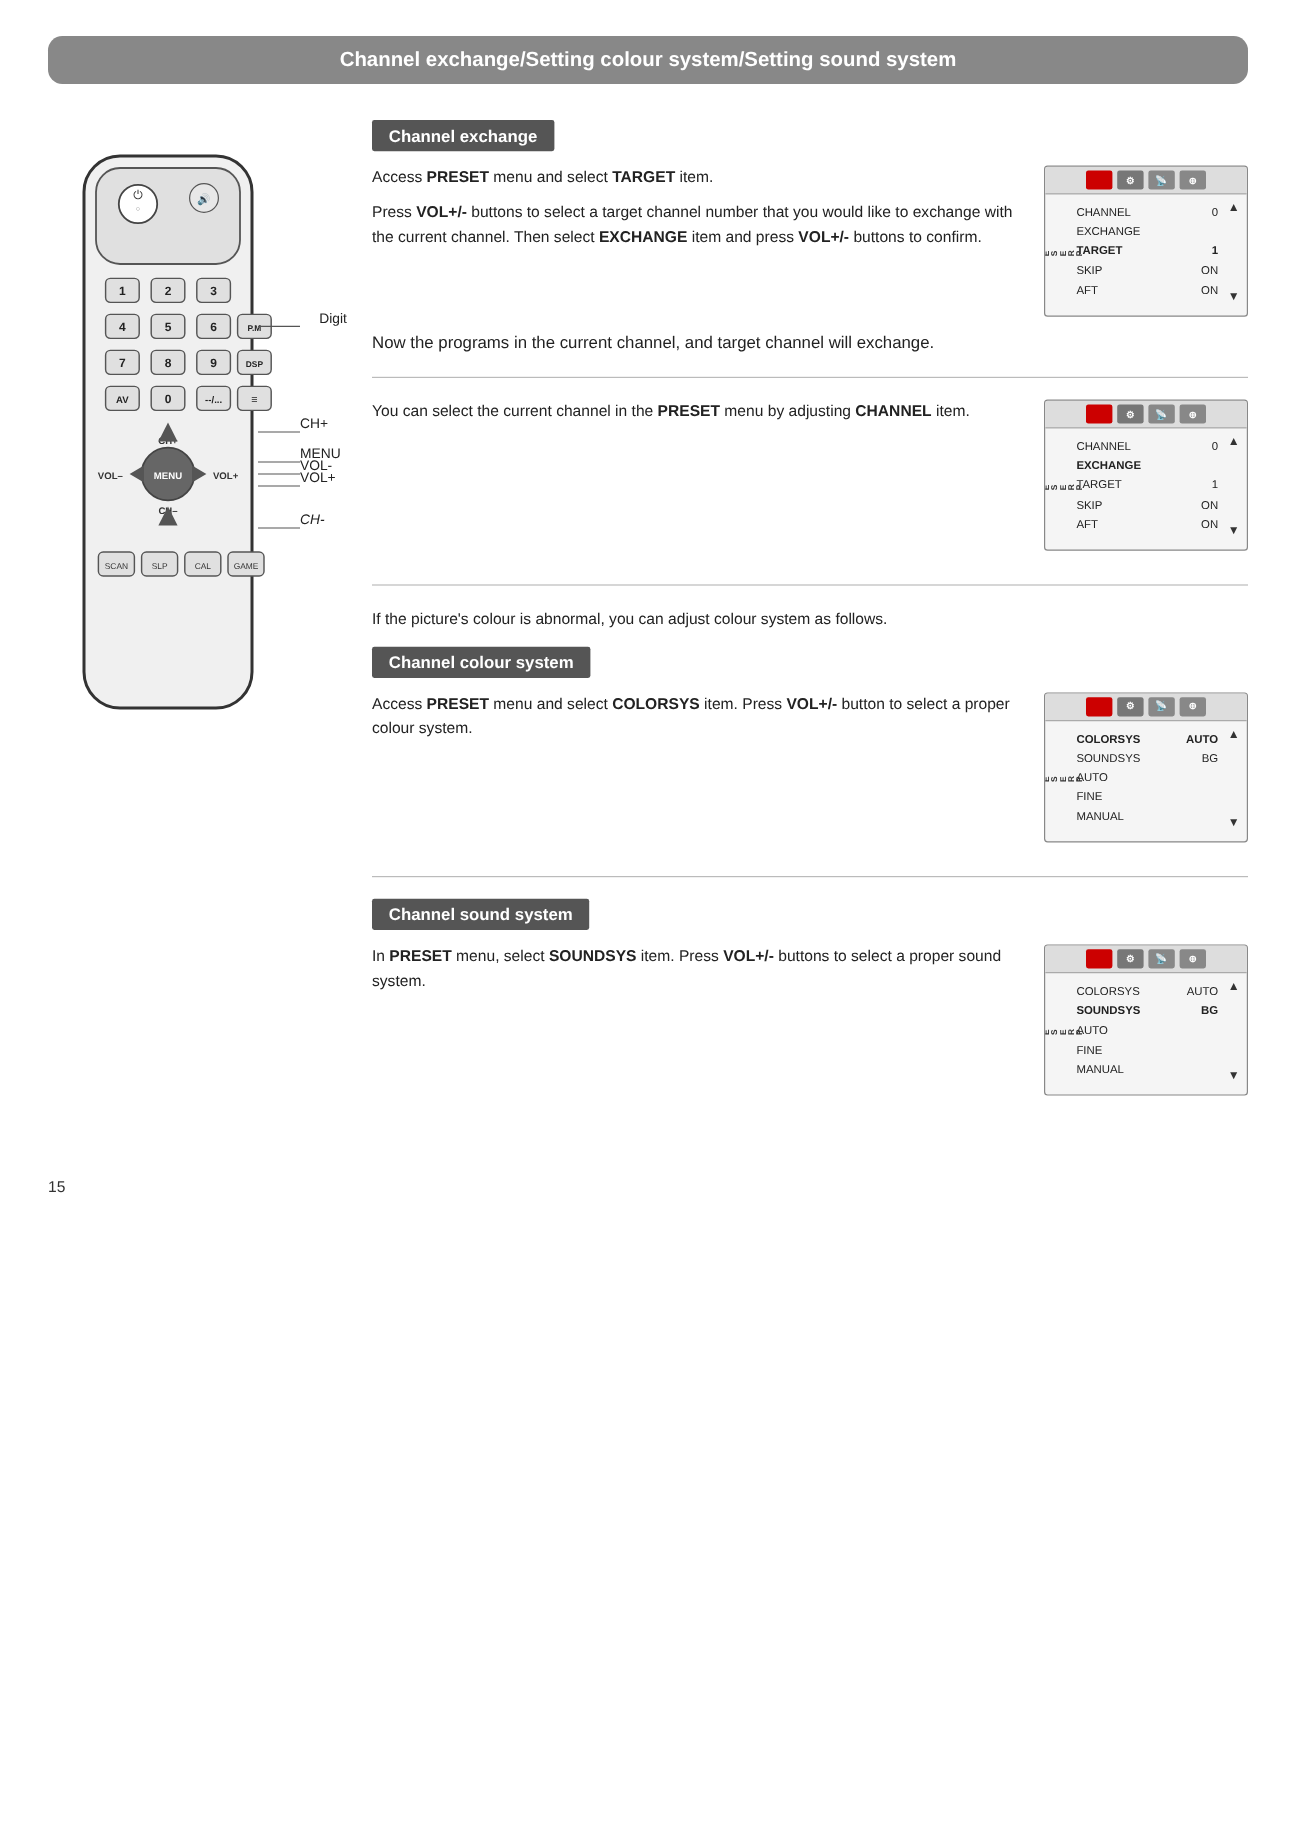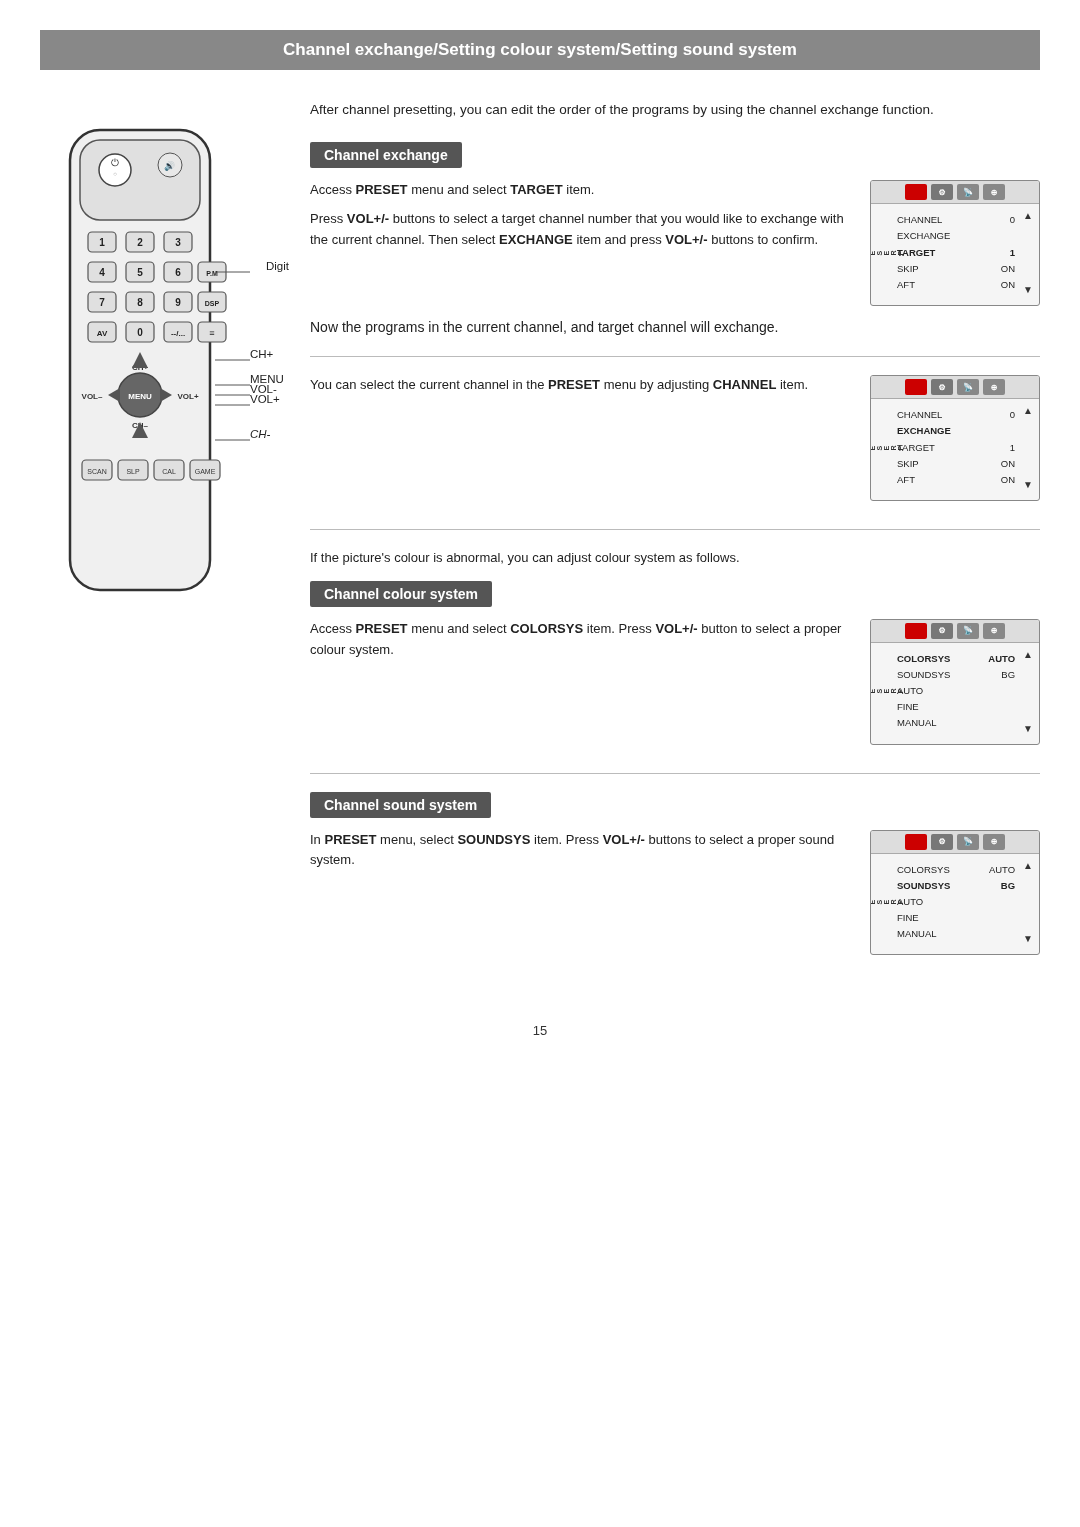--- a/index.html
+++ b/index.html
@@ -21,21 +21,21 @@
 
     
     .header-banner {
       background: #888;
       color: #fff;
       font-size: 17px;
       font-weight: bold;
       text-align: center;
       padding: 10px 20px;
       margin-bottom: 30px;
-      border-radius: 0;
+      border-radius: 12px;
     }
 
     
     .main-layout {
       display: flex;
       gap: 30px;
       align-items: flex-start;
     }
 
     
@@ -157,21 +157,21 @@
     }
 
     
     .remote-wrapper {
       position: relative;
       width: 280px;
     }
 
     
     .page-number {
-      text-align: center;
+      text-align: left;
       margin-top: 40px;
       font-size: 13px;
       color: #333;
     }
 
     svg.remote {
       width: 200px;
       height: 490px;
       overflow: visible;
     }
@@ -279,21 +279,20 @@
           <div style="position:absolute; top:253px; left:0; white-space:nowrap;">MENU</div>
           <div style="position:absolute; top:263px; left:0; white-space:nowrap;">VOL-</div>
           <div style="position:absolute; top:273px; left:0; white-space:nowrap;">VOL+</div>
           <div style="position:absolute; top:308px; left:0; white-space:nowrap;font-style:italic;">CH-</div>
         </div>
       </div>
     </div>
 
     <div class="content-column">
 
-      <p class="intro-text">After channel presetting, you can edit the order of the programs by using the channel exchange function.</p>
 
       <div class="section-block">
         <div>
           <span class="section-header">Channel exchange</span>
         </div>
         <div class="section-row">
           <div class="section-text">
             <p>Access <strong>PRESET</strong> menu and select <strong>TARGET</strong> item.</p>
             <p>Press <strong>VOL+/-</strong> buttons to select a target channel number that you would like to exchange with the current channel. Then select <strong>EXCHANGE</strong> item and press <strong>VOL+/-</strong> buttons to confirm.</p>
           </div>

